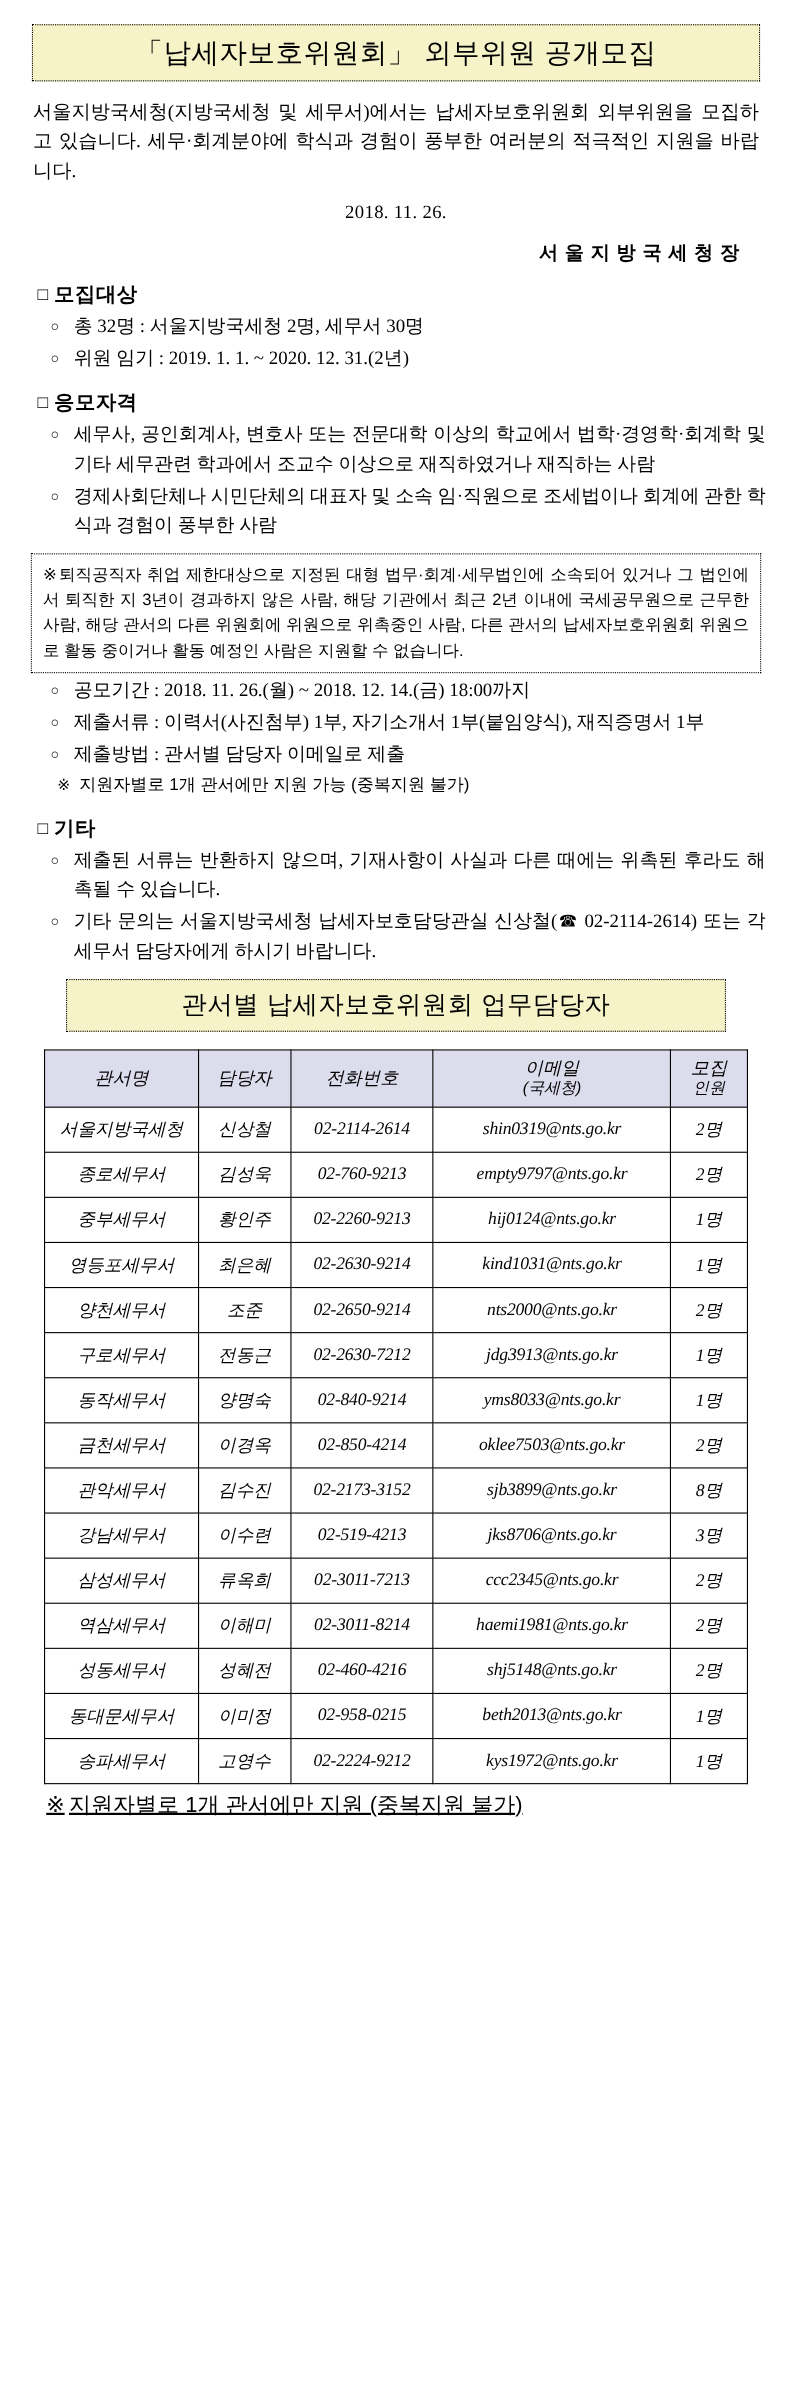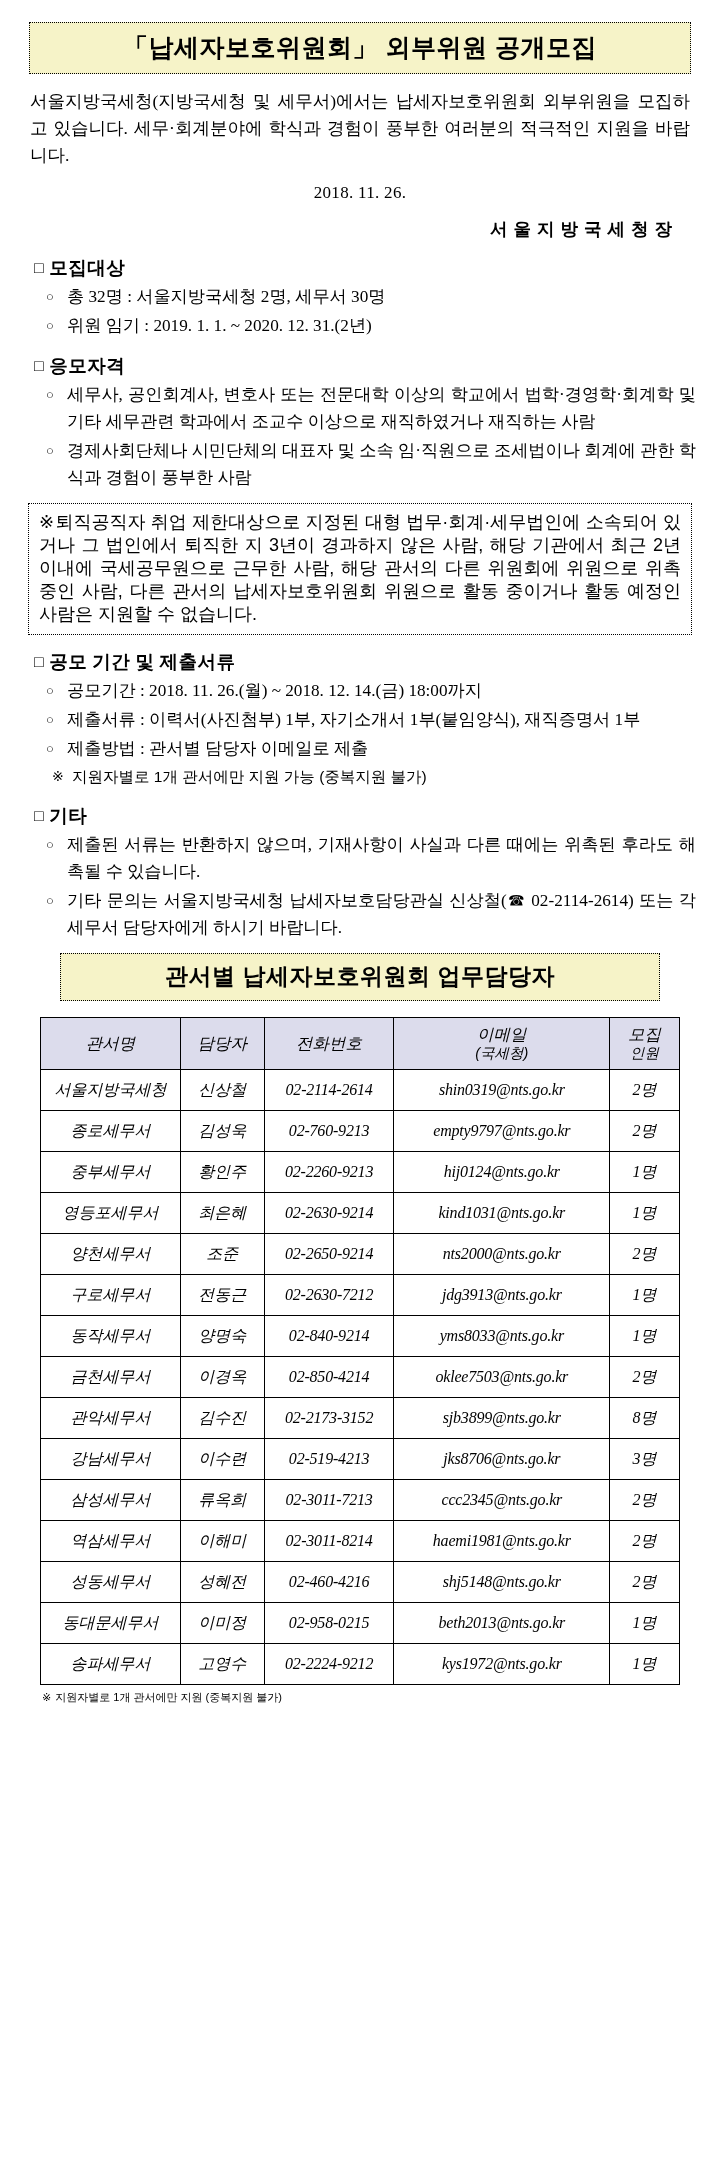--- a/index.html
+++ b/index.html
@@ -22,21 +22,21 @@
     position: relative;
     padding: 0;
   }
 
   
   .banner {
     margin: 0 auto;
     border: 1px dotted #000;
     background: #f6f3c8;
     text-align: center;
-    font-weight: bold;
+    font-weight: normal;
     letter-spacing: 0.5px;
     font-family: "Liberation Sans", "DejaVu Sans", sans-serif;
   }
   .banner-main {
     width: 662px;
     margin-top: 22px;
     padding: 8px 0 9px 0;
     font-size: 25px;
   }
   .banner-table {
@@ -116,21 +116,21 @@
   .bullet.note { font-size: 15.5px; line-height: 25px; padding-left: 18px;
     font-family: "Liberation Sans", "DejaVu Sans", sans-serif; }
   .bullet.note .mark { font-size: 14px; width: 20px; line-height: 25px; }
 
   
   .notebox {
     width: 664px;
     margin: 12px auto 0 auto;
     border: 1px dotted #000;
     padding: 7px 10px 8px 10px;
-    font-size: 18px;
+    font-size: 15px;
     line-height: 23px;
     font-family: "Liberation Sans", "DejaVu Sans", sans-serif;
     text-align: justify;
     text-justify: inter-ideograph;
   }
   .notebox .star { margin-right: 1px; }
 
   
   .tbl-wrap { width: 640px; margin: 16px auto 0 auto; font-style: italic; }
   table.contacts {
@@ -168,23 +168,24 @@
   .col-phone  { width: 130px; }
   .col-email  { width: 216px; }
   .col-count  { width: 70px; }
 
   td.office, td.person, td.count { font-size: 16px; }
   td.phone, td.email { font-size: 16px; letter-spacing: -0.2px; }
 
   .table-foot {
     width: 640px;
     margin: 5px auto 0 auto;
-    font-size: 11px;
+    font-size: 20px;
     font-family: "Liberation Sans", "DejaVu Sans", sans-serif;
     padding-left: 2px;
+    text-decoration: underline;
   }
   .table-foot .star { margin-right: 4px; }
   .bottom-pad { height: 30px; }
 </style>
 </head>
 <body>
 
 <div class="page">
 
   <div class="banner banner-main">
@@ -223,23 +224,20 @@
       <span class="mark">○</span>
       <span class="btext">경제사회단체나 시민단체의 대표자 및 소속 임·직원으로 조세법이나 회계에 관한 학식과 경험이 풍부한 사람</span>
     </div>
   </div>
 
   <div class="notebox">
     <span class="star">※</span><span>퇴직공직자 취업 제한대상으로 지정된 대형 법무·회계·세무법인에 소속되어 있거나 그 법인에서 퇴직한 지 3년이 경과하지 않은 사람, 해당 기관에서 최근 2년 이내에 국세공무원으로 근무한 사람, 해당 관서의 다른 위원회에 위원으로 위촉중인 사람, 다른 관서의 납세자보호위원회 위원으로 활동 중이거나 활동 예정인 사람은 지원할 수 없습니다.</span>
   </div>
 
   <div class="section">
-    <div class="sec-head">
-      <span class="sq">□</span><span>공모 기간 및 제출서류</span>
-    </div>
     <div class="bullet">
       <span class="mark">○</span>
       <span class="btext">공모기간 : 2018. 11. 26.(월) ~ 2018. 12. 14.(금) 18:00까지</span>
     </div>
     <div class="bullet">
       <span class="mark">○</span>
       <span class="btext">제출서류 : 이력서(사진첨부) 1부, 자기소개서 1부(붙임양식), 재직증명서 1부</span>
     </div>
     <div class="bullet">
       <span class="mark">○</span>

